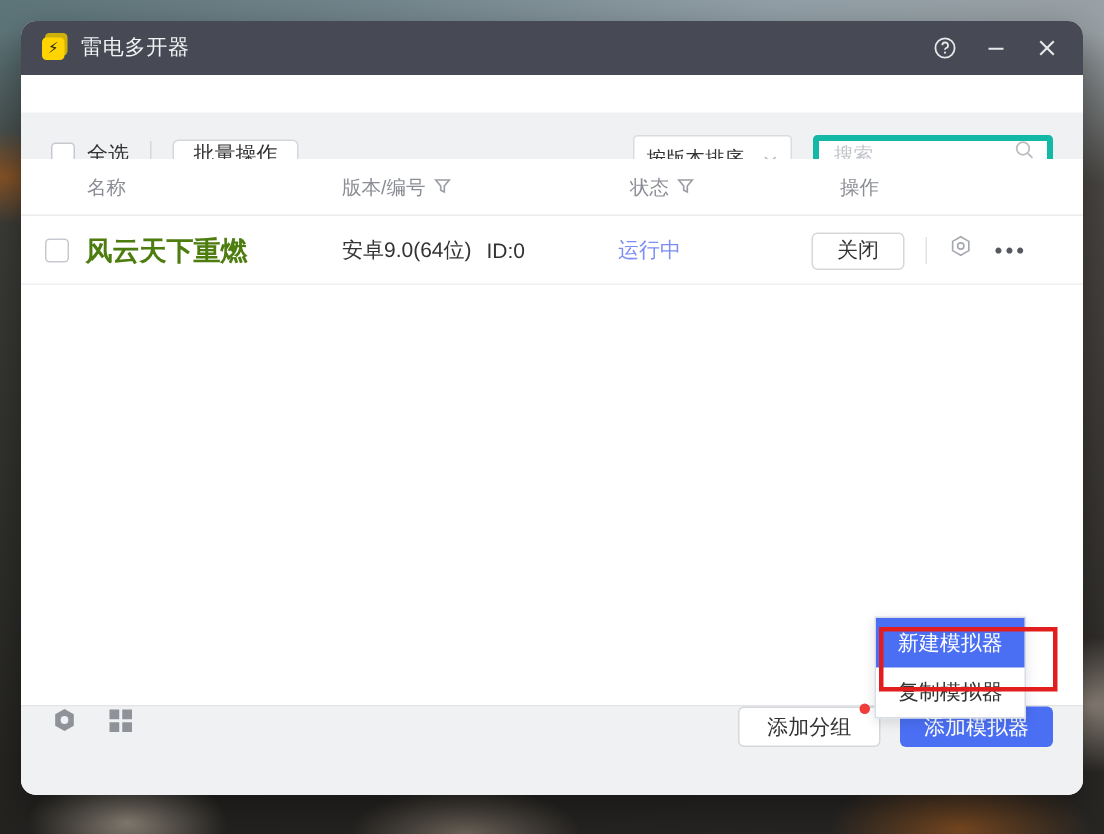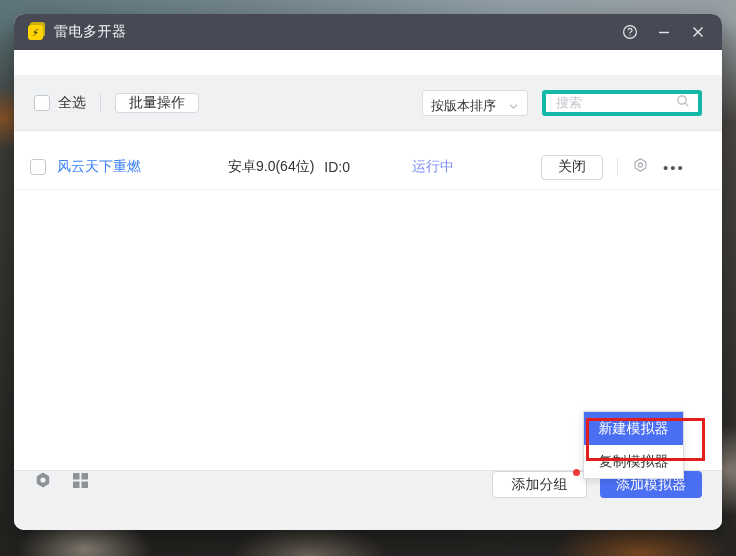--- a/index.html
+++ b/index.html
@@ -74,21 +74,21 @@
     position:absolute;left:0;top:92px;right:0;height:38px;background:#fff;
     border-bottom:1px solid #ececee;box-sizing:border-box;
   }
   .thead .th{position:absolute;top:0;height:38px;display:flex;align-items:center;gap:5px;font-size:13px;color:#8a8d93;}
   .funnel{color:#9a9da3;}
   .trow{
     position:absolute;left:0;top:130px;right:0;height:46px;background:#fff;
     border-bottom:1px solid #f0f0f2;box-sizing:border-box;
   }
   .trow .cell{position:absolute;top:0;height:46px;display:flex;align-items:center;}
-  .row-name{font-size:14px;color:#3b82f6;}
+  .row-name{font-size:18px;color:#4d7c0f;font-weight:bold;}
   .row-version{font-size:14px;color:#333;}
   .row-id{font-size:14px;color:#333;margin-left:10px;}
   .row-status{font-size:14px;color:#7d8ef2;}
   .close-btn{width:62px;height:25px;padding:0;font-size:14px;border-radius:4px;}
   .row-divider{width:1px;height:18px;background:#e3e4e7;}
   .icon-gear-outline{color:#a6a9af;}
   .dots{color:#55585e;font-size:15px;letter-spacing:2px;line-height:1;}
   
   .footer{
     position:absolute;left:0;bottom:0;right:0;height:60px;background:#f0f1f3;
@@ -169,20 +169,44 @@
           <span class="mag">
             <svg width="14" height="14" viewBox="0 0 14 14" fill="none" stroke="currentColor" stroke-width="1.2">
               <circle cx="6" cy="6" r="4.2"></circle>
               <line x1="9.2" y1="9.2" x2="12.3" y2="12.3"></line>
             </svg>
           </span>
         </div>
       </div>
     </div>
 
+    <div class="thead">
+      <div class="th" style="left:44px;">
+        <span>名称</span>
+      </div>
+      <div class="th" style="left:214px;">
+        <span>版本/编号</span>
+        <span class="funnel">
+          <svg width="12" height="12" viewBox="0 0 12 12" fill="none" stroke="currentColor" stroke-width="1.1">
+            <path d="M1.5 2 H10.5 L7.2 6 V10 L4.8 8.8 V6 Z"></path>
+          </svg>
+        </span>
+      </div>
+      <div class="th" style="left:406px;">
+        <span>状态</span>
+        <span class="funnel">
+          <svg width="12" height="12" viewBox="0 0 12 12" fill="none" stroke="currentColor" stroke-width="1.1">
+            <path d="M1.5 2 H10.5 L7.2 6 V10 L4.8 8.8 V6 Z"></path>
+          </svg>
+        </span>
+      </div>
+      <div class="th" style="left:546px;">
+        <span>操作</span>
+      </div>
+    </div>
 
     <div class="trow">
       <div class="cell" style="left:16px;">
         <div class="checkbox"></div>
       </div>
       <div class="cell" style="left:43px;">
         <span class="row-name">风云天下重燃</span>
       </div>
       <div class="cell" style="left:214px;">
         <span class="row-version">安卓9.0(64位)</span>

